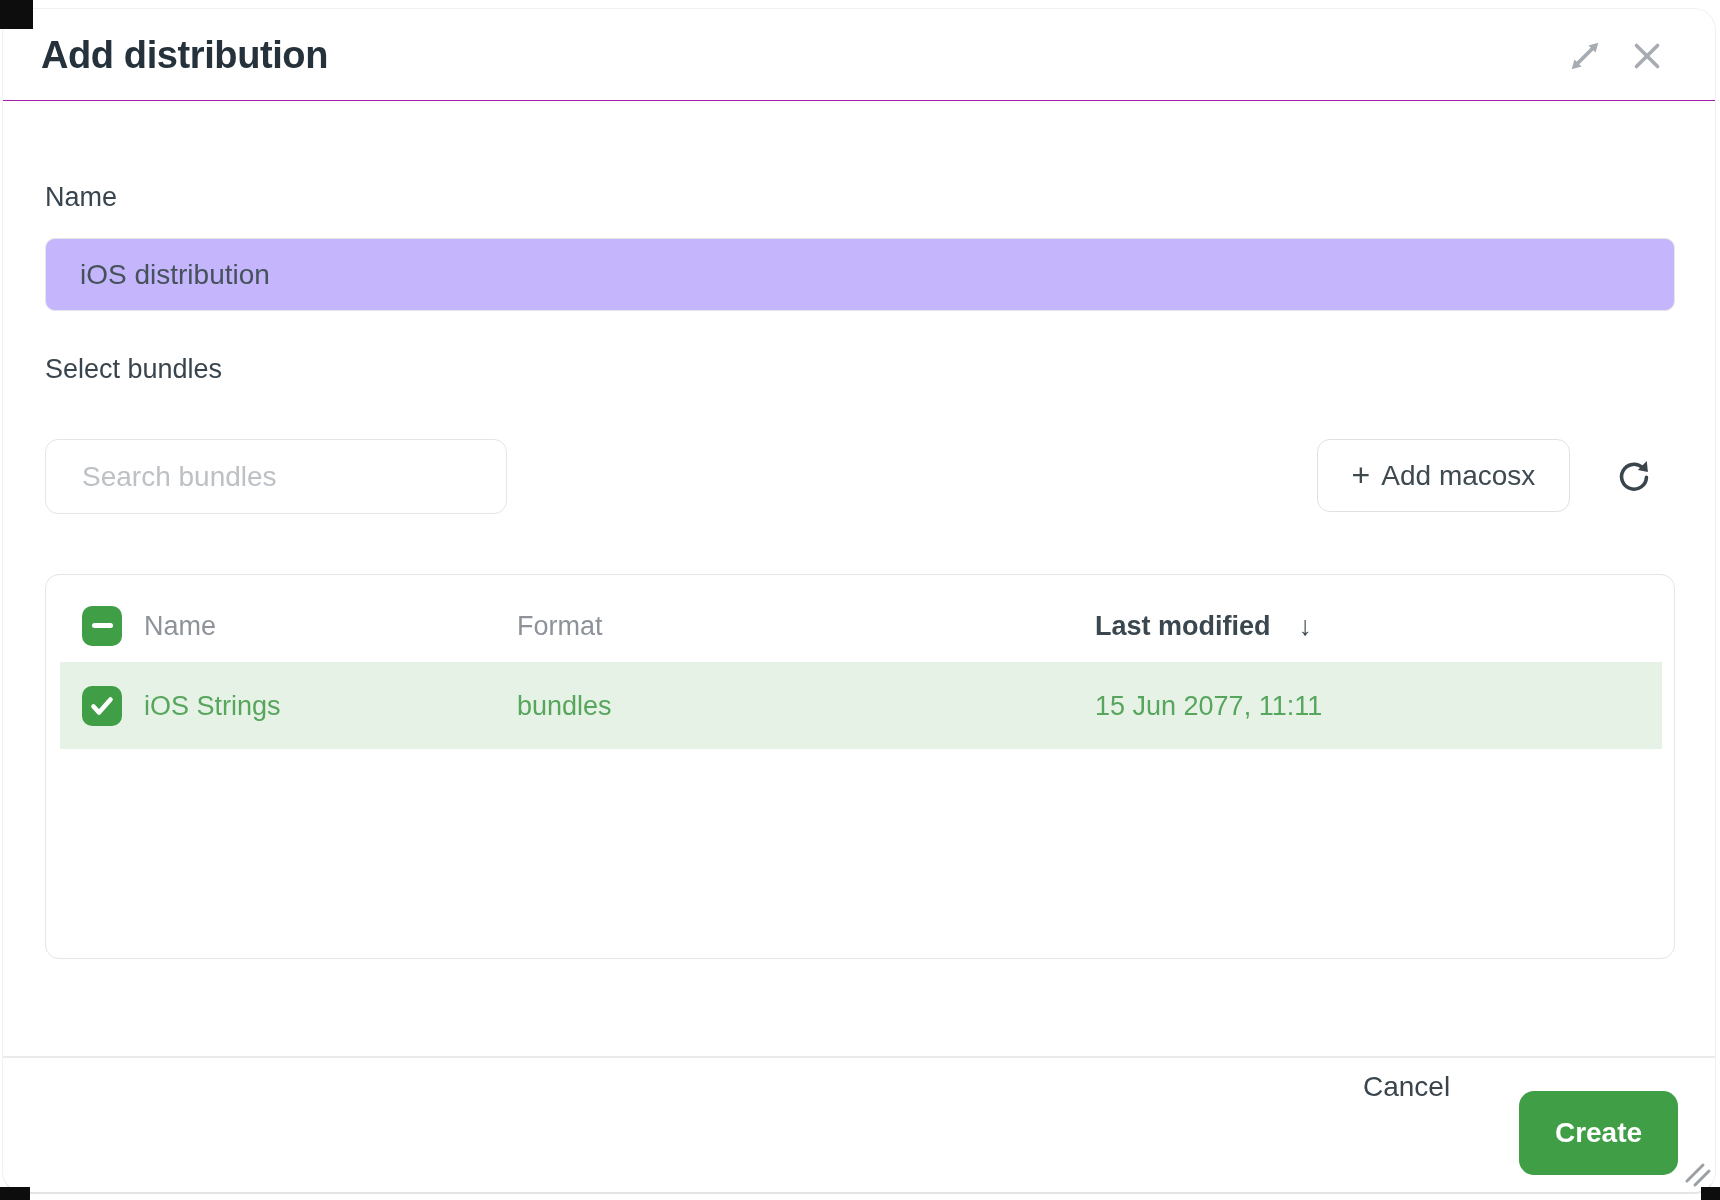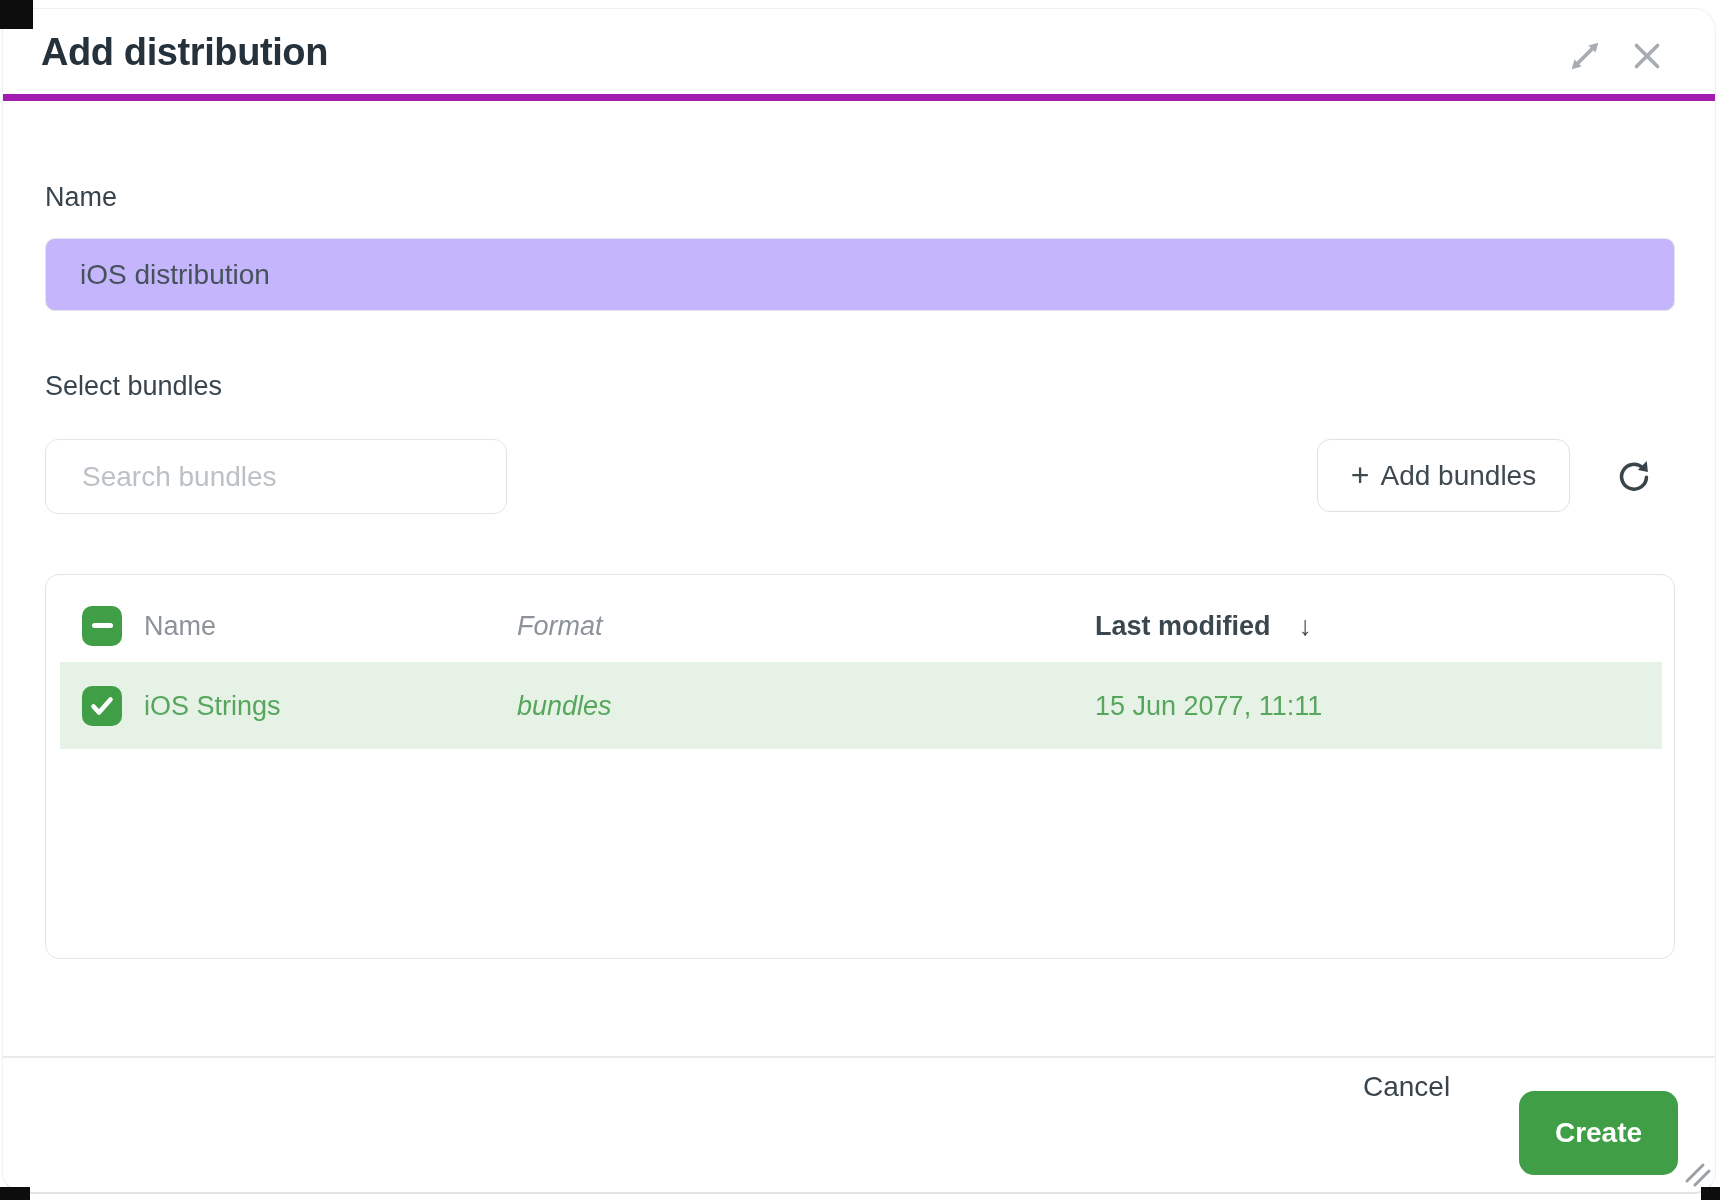--- a/index.html
+++ b/index.html
@@ -13,36 +13,36 @@
   .corner.bl { left:0; bottom:0; width:30px; height:13px; }
   .corner.br { right:0; bottom:0; width:19px; height:13px; }
 
   .modal {
     position:absolute; left:2px; top:8px; width:1714px; height:1186px;
     background:#ffffff; border:1px solid #f0f1f2; border-bottom:2px solid #e3e4e5;
     border-radius:22px; z-index:1;
   }
 
   
-  .modal-header { position:absolute; left:0; top:0; right:0; height:92px; border-bottom:7px solid #a21caf;text-align:center; }
+  .modal-header { position:absolute; left:0; top:0; right:0; height:92px; border-bottom:1px solid #a21caf;text-align:center; }
   .modal-title {
     position:absolute; left:38px; top:50%; transform:translateY(-50%);
     font-size:38px; font-weight:700; color:#25313b; letter-spacing:-0.4px;
   }
   .icon-btn {
     position:absolute; top:27px; width:44px; height:44px;
     display:flex; align-items:center; justify-content:center; cursor:pointer;
   }
   .icon-btn.expand { left:1560px; }
   .icon-btn.close { left:1622px; }
 
   
   .field-label { position:absolute; left:42px; font-size:27px; color:#39454e; }
   .label-name { top:173px; }
-  .label-bundles { top:362px; }
+  .label-bundles { top:345px; }
 
   .name-input {
     position:absolute; left:42px; top:229px; width:1630px; height:73px;
     border:1.5px solid #e3e5e7; border-radius:10px; background:#c4b5fd;
     font-family:"Liberation Sans", sans-serif; font-size:28px; color:#46525a;
     padding:0 34px; outline:none;
   }
   .search-input {
     position:absolute; left:42px; top:430px; width:462px; height:75px;
     border:1.5px solid #e3e5e7; border-radius:13px; background:#fff;
@@ -68,21 +68,21 @@
   .bundles-table {
     position:absolute; left:42px; top:565px; width:1630px; height:385px;
     border:1.5px solid #e3e5e7; border-radius:14px; background:#fff; overflow:hidden;
   }
   .t-row { position:absolute; left:14px; width:1602px; }
   .t-head { top:14px; height:73px; }
   .t-body-row { top:87px; height:87px; background:#e7f2e7; cursor:pointer; }
   .cell { position:absolute; top:50%; transform:translateY(-50%); font-size:27px; white-space:nowrap; }
   .c-check { left:22px; }
   .c-name { left:84px; }
-  .c-format { left:457px;font-style:italic; }
+  .c-format { left:457px; }
   .c-modified { left:1035px; }
   .t-head .cell { color:#8d9399; }
   .t-head .c-modified { color:#3b474f; font-weight:700; display:flex; align-items:center; gap:28px; }
   .sort-arrow { font-size:27px; font-weight:700; color:#3b474f; }
   .t-body-row .cell { color:#56a65c; }
 
   .checkbox {
     width:40px; height:40px; border-radius:10px; background:#3f9e46;
     display:flex; align-items:center; justify-content:center; cursor:pointer;
   }
@@ -137,21 +137,21 @@
     </div>
 
     <div class="field-label label-name">Name</div>
     <input class="name-input" type="text" value="iOS distribution" style="">
 
     <div class="field-label label-bundles">Select bundles</div>
     <input class="search-input" type="text" placeholder="Search bundles" style="">
 
     <button class="add-bundle-btn">
       <span class="plus">+</span>
-      <span>Add bundles</span>
+      <span>Add macosx</span>
     </button>
 
     <button class="refresh-btn">
       <span>
         <svg width="40" height="40" viewBox="0 0 36 36">
           <path d="M 25.6 10.4 A 11.2 11.2 0 1 0 29.2 19.2" fill="none" stroke="#39444b" stroke-width="3.2" stroke-linecap="round"></path>
           <polygon points="29.5,4.5 30.5,14.5 21.5,12.5" fill="#39444b"></polygon>
         </svg>
       </span>
     </button>

